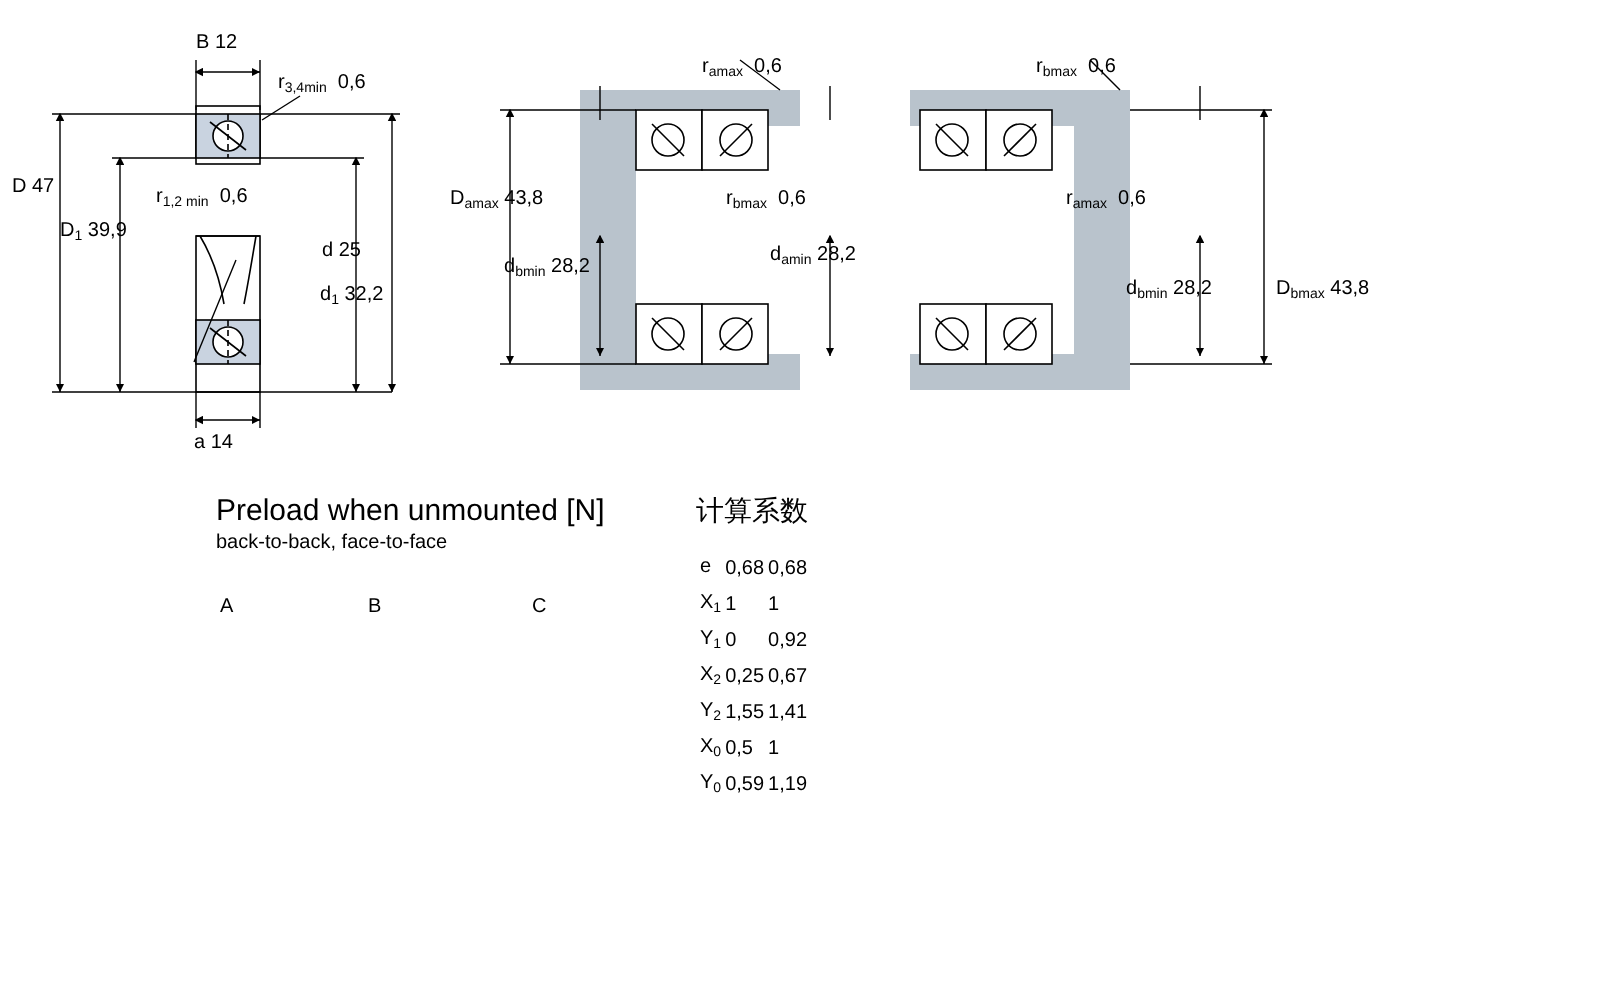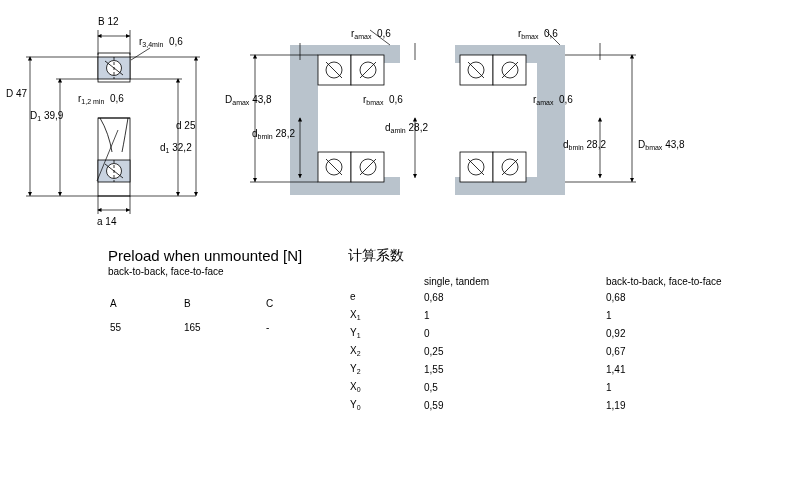--- a/index.html
+++ b/index.html
@@ -147,21 +147,21 @@
   <div class="txt" style="left:98px;top:16px;"><span>B 12</span></div>
 
   <div class="txt" style="left:139px;top:36px;"><span>r</span><span class="sub">3,4min</span>&nbsp;&nbsp;<span>0,6</span></div>
 
   <div class="txt" style="left:6px;top:88px;"><span>D 47</span></div>
 
   <div class="txt" style="left:78px;top:93px;"><span>r</span><span class="sub">1,2 min</span>&nbsp;&nbsp;<span>0,6</span></div>
 
   <div class="txt" style="left:30px;top:110px;"><span>D</span><span class="sub">1</span>&nbsp;<span>39,9</span></div>
 
-  <div class="txt" style="left:176px;top:120px;"><span>d 25</span></div>
+  <div class="txt" style="left:161px;top:120px;"><span>d 25</span></div>
 
   <div class="txt" style="left:160px;top:142px;"><span>d</span><span class="sub">1</span>&nbsp;<span>32,2</span></div>
 
   <div class="txt" style="left:97px;top:216px;"><span>a 14</span></div>
 
   <div class="txt" style="left:351px;top:28px;"><span>r</span><span class="sub">amax</span>&nbsp;&nbsp;<span>0,6</span></div>
 
   <div class="txt" style="left:225px;top:94px;"><span>D</span><span class="sub">amax</span>&nbsp;<span>43,8</span></div>
 
   <div class="txt" style="left:363px;top:94px;"><span>r</span><span class="sub">bmax</span>&nbsp;&nbsp;<span>0,6</span></div>
@@ -181,37 +181,27 @@
   <div class="txt" style="left:108px;top:250px;font-size:15px;">Preload when unmounted [N]</div>
   <div class="txt" style="left:108px;top:266px;font-size:10px;">back-to-back, face-to-face</div>
 
   <table class="tbl" style="left:108px;top:296px;">
     <tbody>
         <tr>
       <td style="width:72px;">A</td>
       <td style="width:80px;">B</td>
       <td>C</td>
     </tr>
-    <tr style="height:22px;">
-      <td style="vertical-align:bottom;">55</td>
-      <td style="vertical-align:bottom;">165</td>
-      <td style="vertical-align:bottom;">-</td>
-    </tr>
   </tbody>
     </table>
 
   <div class="txt" style="left:348px;top:250px;font-size:14px;">计算系数</div>
 
   <table class="tbl" style="left:348px;top:274px;">
     <tbody>
-        <tr>
-      <td style="width:72px;"></td>
-      <td style="width:180px;">single, tandem</td>
-      <td>back-to-back, face-to-face</td>
-    </tr>
     <tr style="height:16px;">
       <td><span>e</span><span class="sub"></span></td>
       <td>0,68</td>
       <td>0,68</td>
     </tr>
     <tr style="height:16px;">
       <td><span>X</span><span class="sub">1</span></td>
       <td>1</td>
       <td>1</td>
     </tr>

